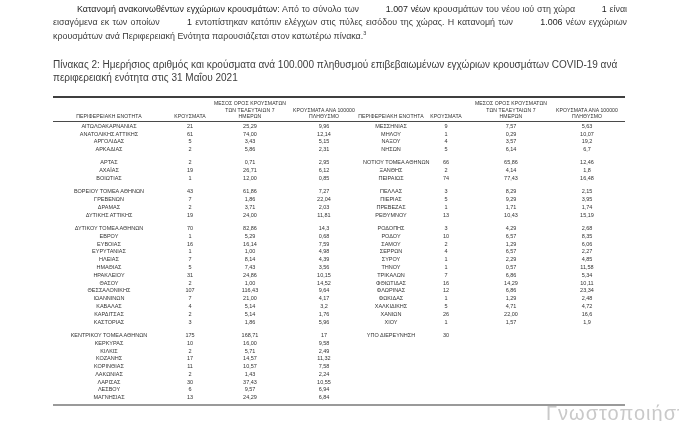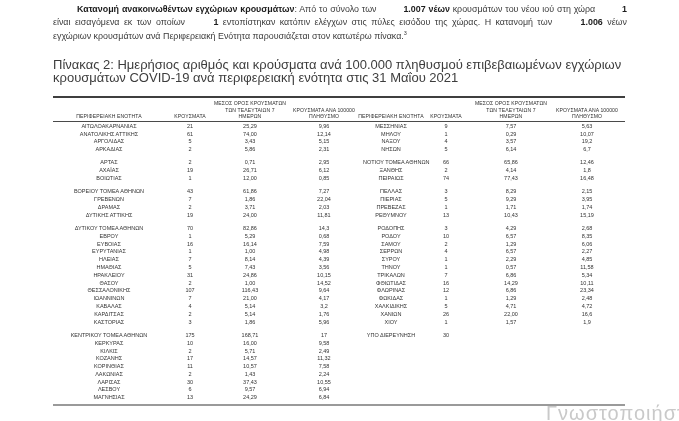--- a/index.html
+++ b/index.html
@@ -7,24 +7,24 @@
     width:679px;height:421px;position:relative;overflow:hidden;
     background:#ffffff;
     font-family:"Liberation Sans", sans-serif;
     -webkit-font-smoothing:antialiased;
   }
   .doc{position:absolute;left:53px;top:3px;width:574px;}
   .intro{
     margin:0;font-size:8.9px;line-height:13.4px;color:#3a3a3a;
     text-align:justify;
   }
-  .intro .b{font-weight:bold;color:#1c1c1c;padding-left:24px;}
+  .intro .b{font-weight:normal;color:#1c1c1c;padding-left:24px;}
   .intro sup{font-size:5.5px;line-height:0;}
   .caption{
-    margin:15px 0 0 0;font-size:13px;line-height:13px;color:#3d3d3d;
+    margin:15px 0 0 0;font-size:10px;line-height:13px;color:#3d3d3d;
   }
   .covid-table{
     position:absolute;left:53px;top:96px;width:572px;
     border-top:2px solid #3f3f3f;
   }
   .tgrid{
     display:grid;
     grid-template-columns:112px 50px 70px 78px 56px 54px 76px 76px;
   }
   .thead{

